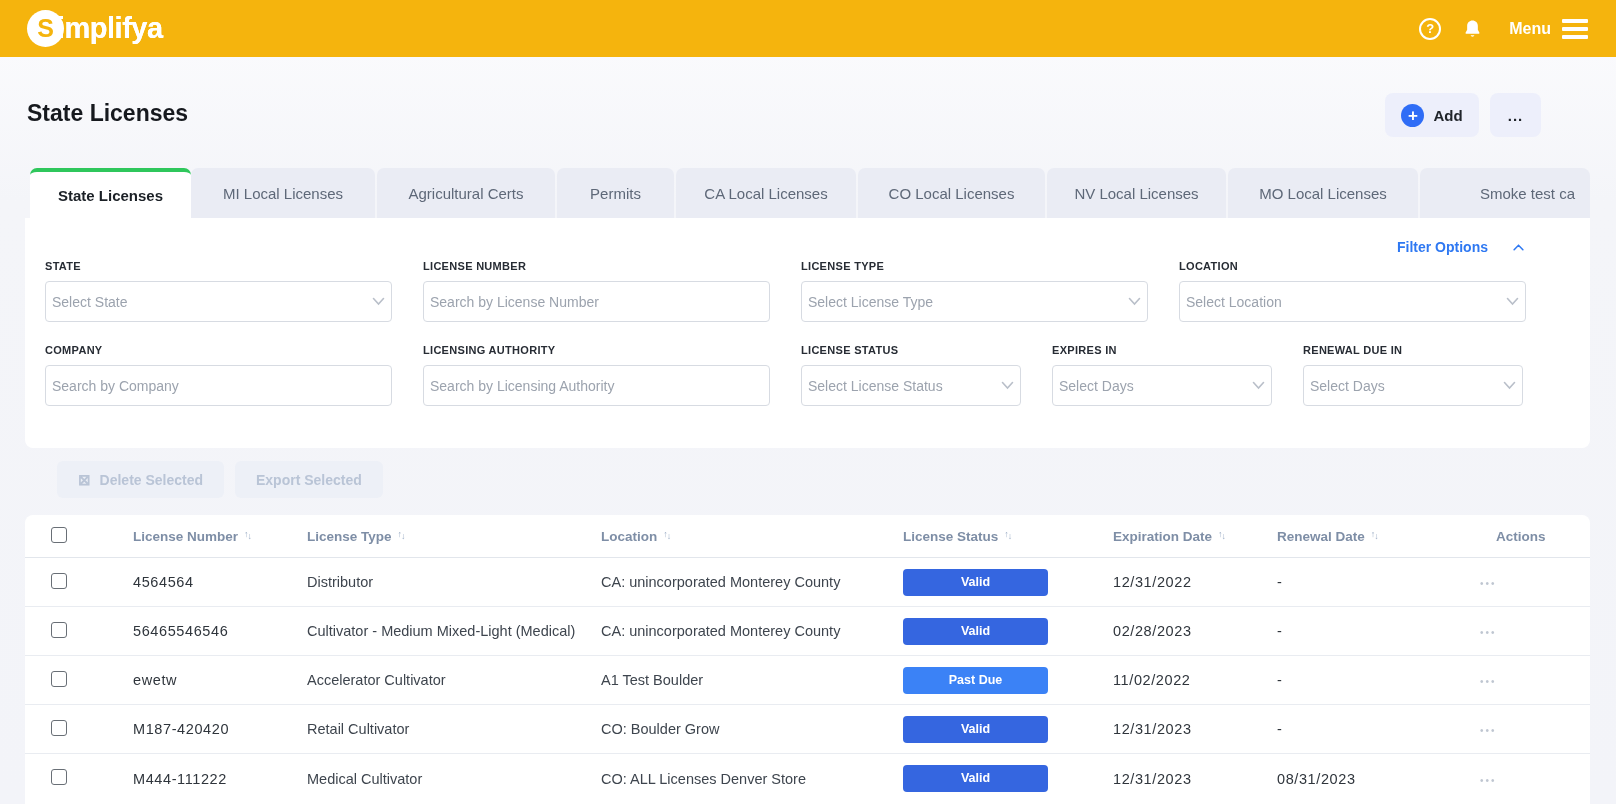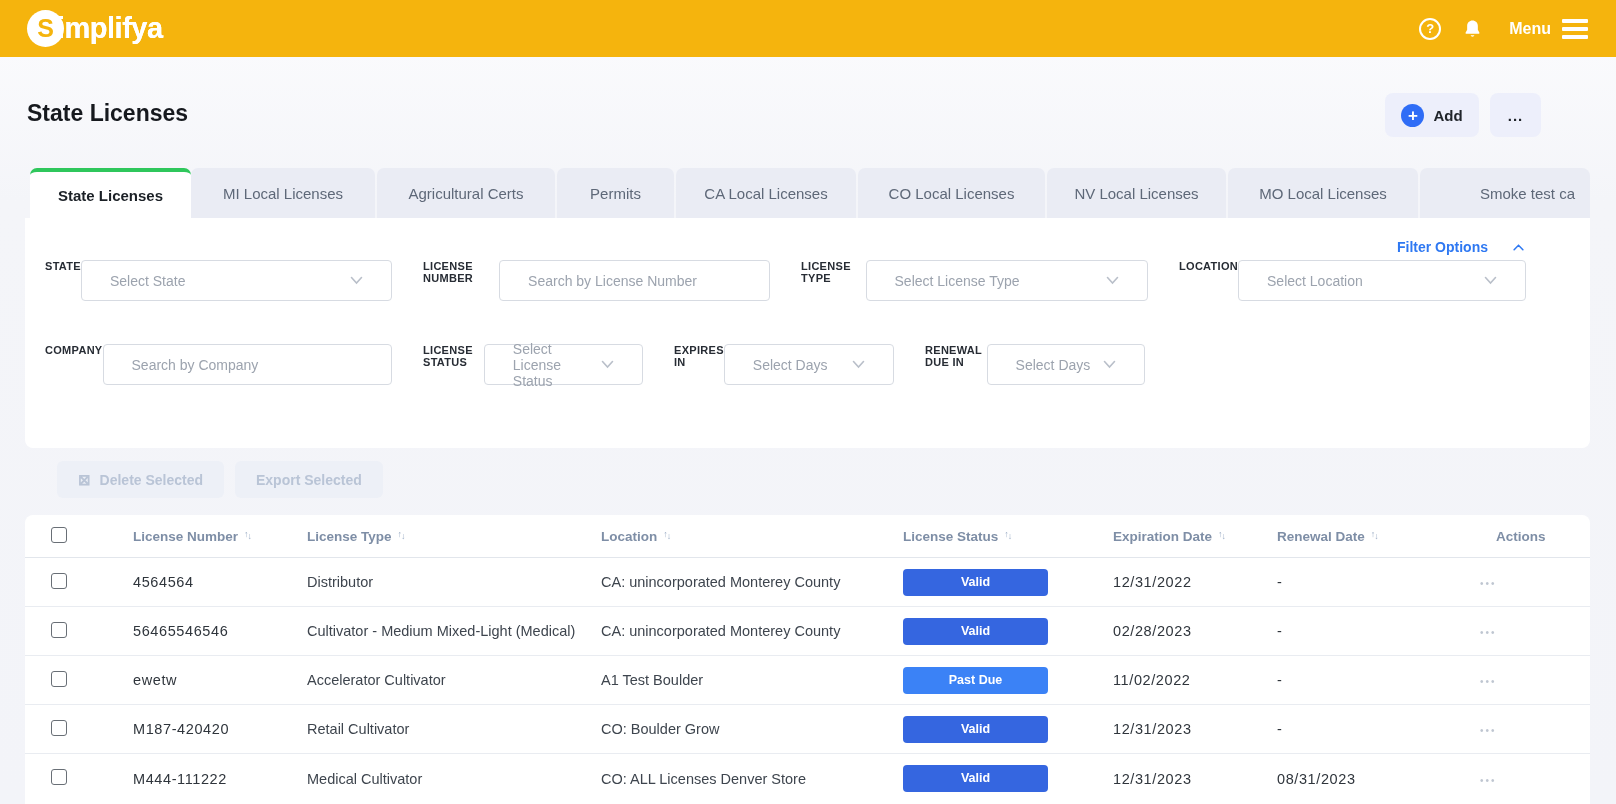--- a/index.html
+++ b/index.html
@@ -54,25 +54,25 @@
   .tab:nth-child(8){width:190px;}
   .tab:nth-child(9){min-width:215px;}
   
   .filter-panel{position:absolute;left:25px;top:218px;width:1565px;height:230px;background:#fff;
                 border-radius:0 0 8px 8px;}
   .filter-toggle{position:absolute;top:21px;right:66px;display:flex;align-items:center;gap:25px;
                  color:#2E78F2;font-size:14px;font-weight:600;cursor:pointer;}
   .filter-row{position:absolute;left:20px;display:flex;gap:31px;}
   .filter-row-1{top:42px;}
   .filter-row-2{top:126px;}
-  .field{display:flex;}
+  .field{display:flex;flex-direction:column;}
   .w-lg{width:347px;} .w-sm{width:220px;}
   .flabel{font-size:11px;font-weight:700;color:#272C34;letter-spacing:.3px;margin-bottom:9px;}
   .fcontrol{height:41px;width:100%;border:1px solid #D7DBE2;border-radius:4px;background:#fff;
-            font-size:14px;padding:0 28px;color:#434A54;font-family:inherit;}
+            font-size:14px;padding:0 6px;color:#434A54;font-family:inherit;}
   .finput::placeholder{color:#9CA3AE;opacity:1;}
   .fselect{display:flex;align-items:center;justify-content:space-between;cursor:pointer;}
   .fselect .ph{color:#9CA3AE;}
   .chev{display:flex;}
   
   .bulk-btn{position:absolute;top:461px;height:37px;border:none;border-radius:6px;background:#EDF0F7;
             color:#B9C4D6;font-size:14px;font-weight:700;display:flex;align-items:center;gap:9px;
             padding:0 21px;cursor:default;font-family:inherit;}
   .bulk-delete{left:57px;}
   .bulk-export{left:235px;}
@@ -190,20 +190,24 @@
         </svg>
       </span>
     </div>
   </div>
     </div>
   <div class="filter-row filter-row-2">
       <div class="field w-lg">
     <label class="flabel">COMPANY</label>
     <input class="fcontrol finput" placeholder="Search by Company" style="">
   </div>
+      <div class="field w-lg">
+    <label class="flabel">LICENSING AUTHORITY</label>
+    <input class="fcontrol finput" placeholder="Search by Licensing Authority" style="">
+  </div>
       <div class="field w-sm">
     <label class="flabel">LICENSE STATUS</label>
     <div class="fcontrol fselect">
       <span class="ph">Select License Status</span>
       <span class="chev">
         <svg width="13" height="9" viewBox="0 0 13 9">
           <path d="M1.5 1.5 6.5 7 11.5 1.5" stroke="#B9BFC9" stroke-width="1.6" fill="none" stroke-linecap="round"></path>
         </svg>
       </span>
     </div>

